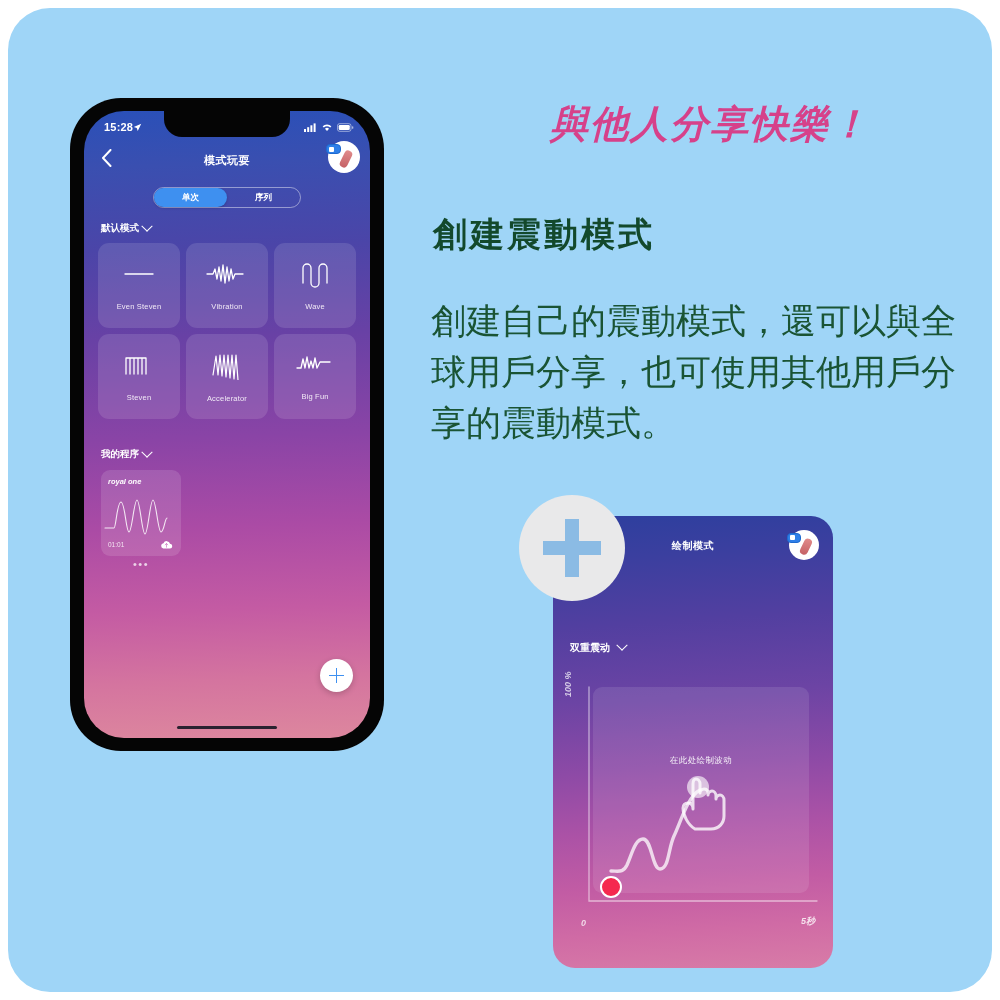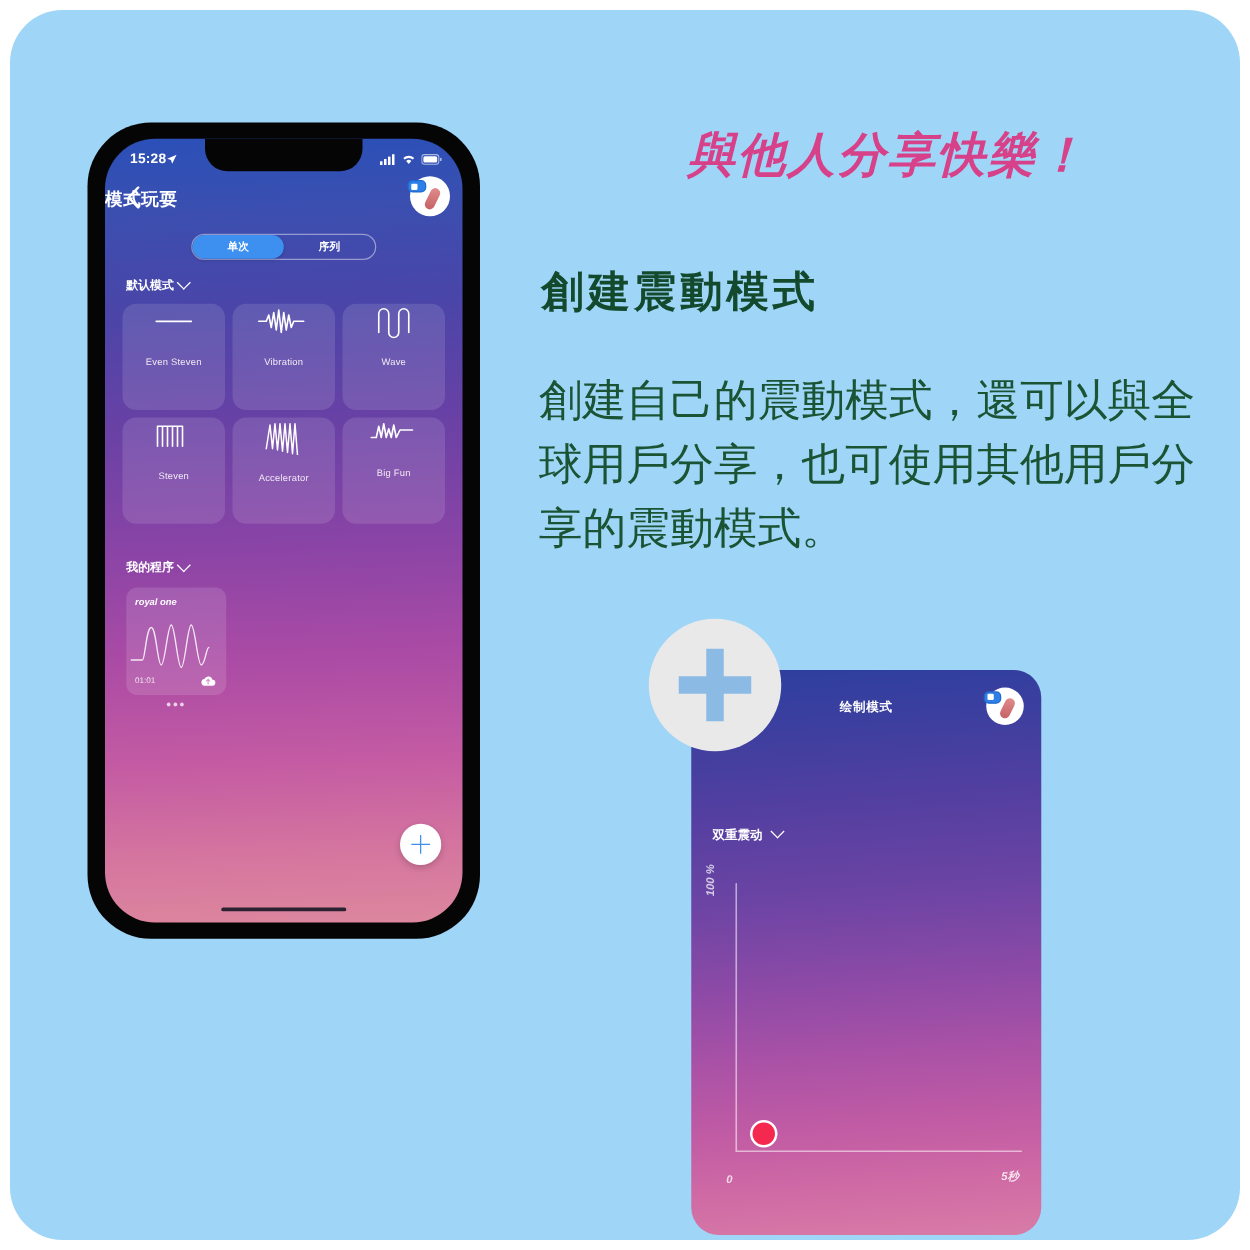--- a/index.html
+++ b/index.html
@@ -51,22 +51,22 @@
   
   #navbar {
     position:absolute; left:0; top:32px; width:100%; height:34px;
     display:flex; align-items:center; z-index:4;
   }
   #back-btn {
     position:absolute; left:11px; top:2px; width:22px; height:26px;
     display:flex; align-items:center; justify-content:center; cursor:pointer;
   }
   #nav-title {
-    width:100%; text-align:left; color:#ffffff;
-    font-size:14px; font-weight:bold; letter-spacing:.5px;
+    width:100%; text-align:center; color:#ffffff;
+    font-size:11px; font-weight:bold; letter-spacing:.5px;
   }
   #toy-badge {
     position:absolute; right:10px; top:-2px; width:32px; height:32px;
     border-radius:50%; background:#ffffff;
     display:flex; align-items:center; justify-content:center;
   }
   #toy-badge .toy-body {
     width:8px; height:18px; border-radius:5px;
     background:linear-gradient(160deg,#e28e8e,#c45f63);
     transform:rotate(26deg); margin-left:4px; margin-top:3px;
@@ -108,21 +108,21 @@
 
   
   #grid {
     position:absolute; left:14px; top:132px; width:258px;
     display:grid; grid-template-columns:repeat(3,1fr); gap:6px; z-index:3;
   }
   .tile {
     height:85px; border-radius:11px;
     background:rgba(255,255,255,.12);
     display:flex; flex-direction:column; align-items:center;
-    justify-content:flex-start; gap:14px; cursor:pointer;
+    justify-content:center; gap:14px; cursor:pointer;
   }
   .tile .tlabel { font-size:7.5px; color:#f2eaf6; letter-spacing:.2px; }
   .tile svg { display:block; }
 
   
   #prog-card {
     position:absolute; left:17px; top:359px; width:80px; height:86px;
     border-radius:9px; background:rgba(255,255,255,.13);
     z-index:3; cursor:pointer; overflow:hidden;padding-left:26px;
   }
@@ -175,21 +175,20 @@
     color:#1a5434; font-size:35px; line-height:1.45;
     letter-spacing:0px;
     font-family:"DejaVu Sans","Liberation Sans",sans-serif;
   }
 
   
   #draw-card {
     position:absolute; left:545px; top:508px; width:280px; height:452px;
     border-radius:22px; overflow:hidden;
     background:linear-gradient(176deg,#2d3f9e 0%,#3b3f9f 10%,#523fa0 24%,#6c44a4 40%,#8d4aa6 55%,#ab52a6 68%,#c25ca4 80%,#d06ba5 90%,#d87ca7 100%);
-    margin-top:20px;
   }
   #draw-title {
     position:absolute; left:0; top:23px; width:100%;
     text-align:center; color:#ffffff; font-size:10px; font-weight:bold;
     letter-spacing:.6px;
   }
   #draw-badge {
     position:absolute; right:14px; top:14px; width:30px; height:30px;
     border-radius:50%; background:#ffffff;
     display:flex; align-items:center; justify-content:center;
@@ -389,20 +388,30 @@
       <span class="chev"></span>
     </div>
 
     <div id="plot-area">
       <div id="y-label">100 %</div>
 
       <svg width="256" height="255" viewBox="0 0 256 255" style="position:absolute;left:0;top:0">
         <path d="M24 8V222H252" fill="none" stroke="rgba(255,255,255,.55)" stroke-width="1.3" stroke-linecap="round"></path>
       </svg>
 
+      <div id="plot-box">
+        <div id="hint">在此处绘制波动</div>
+        <svg width="216" height="206" viewBox="0 0 216 206" style="position:absolute;left:0;top:0">
+          <path d="M18 184c8 0 12 2 16 -6 5-11 8-26 16-26 9 0 9 30 17 30 9 0 8-20 14-33 7-15 14-40 26-46" fill="none" stroke="rgba(255,255,255,.75)" stroke-width="3.4" stroke-linecap="round" stroke-linejoin="round"></path>
+        </svg>
+        <svg width="216" height="206" viewBox="0 0 216 206" style="position:absolute;left:0;top:0">
+          <circle cx="105" cy="100" r="11" fill="rgba(255,255,255,.62)"></circle>
+          <path d="M100 104v18c0-4-2-6-5-6-3 0-5 2-5 5 0 7 5 17 12 21h16c8 0 13-6 13-13v-16c0-3-2-5-4-5-2 0-4 2-4 4v-3c0-3-2-5-4-5s-4 2-4 4v-2c0-3-2-4-4-4s-4 2-4 4v-9c0-3-2-5-4-5s-3 2-3 5z" fill="none" stroke="rgba(255,255,255,.78)" stroke-width="3" stroke-linejoin="round"></path>
+        </svg>
+      </div>
 
       <svg width="30" height="30" viewBox="0 0 30 30" style="position:absolute;left:31px;top:193px">
         <circle cx="15" cy="15" r="10" fill="#f5294f" stroke="#ffffff" stroke-width="2"></circle>
       </svg>
 
       <div id="x-zero">0</div>
       <div id="x-max">5秒</div>
     </div>
   </div>
 

